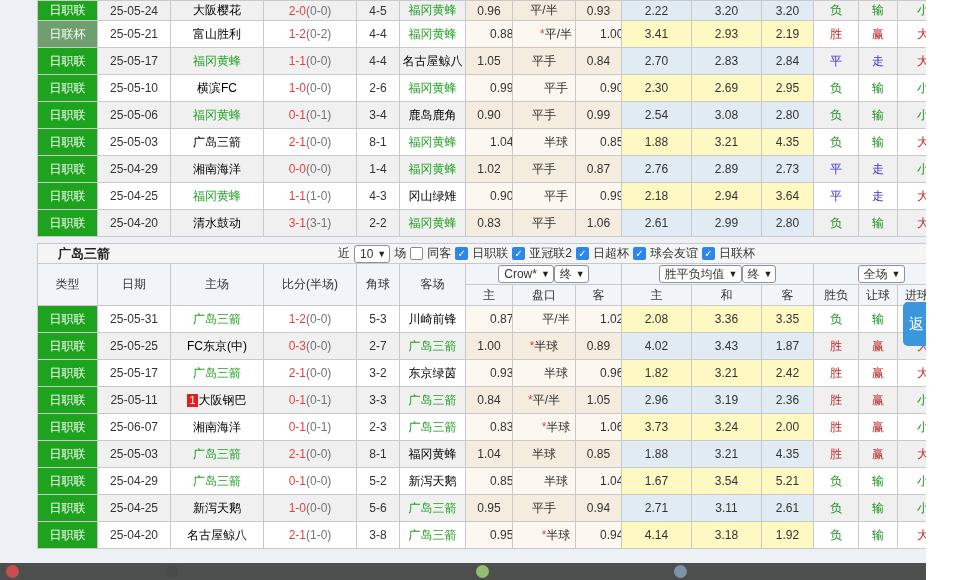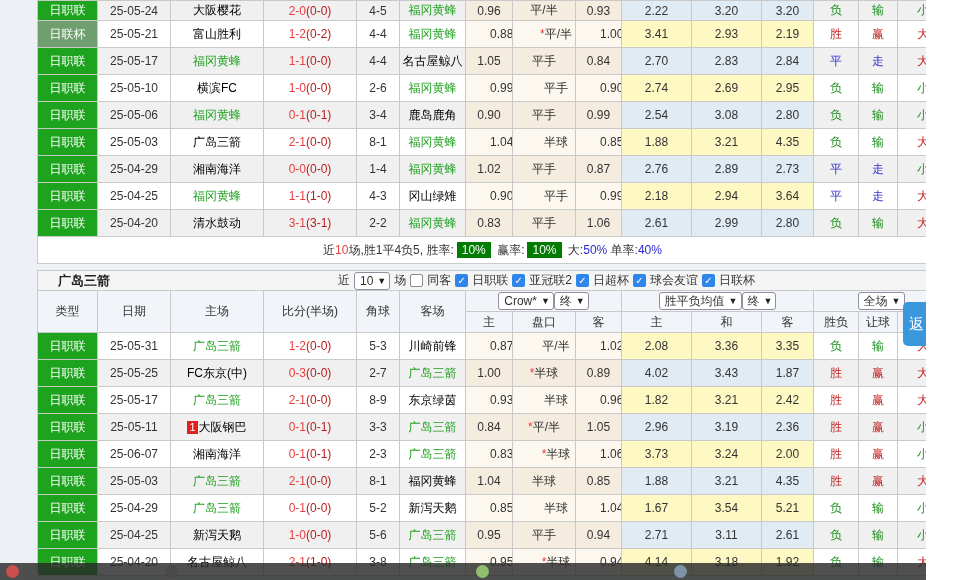--- a/index.html
+++ b/index.html
@@ -19,21 +19,21 @@
   tr.dark  td.eu { background:#e1ebf3; }
   tr.clip td { height:20px; }
 
   td.league { background:#1da31d !important; color:#fff; }
   td.league.muted { background:#6f9f6f !important; }
   .team { color:#000000; cursor:pointer; }
   .team.tg { color:#21a121; }
   .rankbadge { display:inline-block; background:#e02020; color:#fff; font-size:11px;
                line-height:13px; padding:0 2px; margin-right:1px; }
   .ft { color:#e54040; }
-  .ht { color:#b91c1c; }
+  .ht { color:#737373; }
   .star { color:#e54040; }
   td.res.r { color:#c22525; }
   td.res.g { color:#1d8f1d; }
   td.res.b { color:#3333cc; }
 
   .summary { height:27px; line-height:26px; background:#fff; border:1px solid #c9c9c9;
              border-top:none; text-align:center; }
   .summary .red { color:#e54040; }
   .summary .blue { color:#2a2ad0; }
   .summary .badge { display:inline-block; background:#007d00; color:#fff; line-height:16px;
@@ -148,21 +148,21 @@
           <tr class="light">
             <td class="league">日职联</td>
             <td>25-05-10</td>
             <td><span class="team">横滨FC</span></td>
             <td><span class="ft">1-0</span><span class="ht">(0-0)</span></td>
             <td>2-6</td>
             <td><span class="team tg">福冈黄蜂</span></td>
             <td class="ah">0.99</td>
             <td class="ah">平手</td>
             <td class="ah">0.90</td>
-            <td class="eu">2.74</td>
+            <td class="eu">2.30</td>
             <td class="eu">2.69</td>
             <td class="eu">2.95</td>
             <td class="res g">负</td>
             <td class="res g">输</td>
             <td class="res g">小</td>
           </tr>
           <tr class="dark">
             <td class="league">日职联</td>
             <td>25-05-06</td>
             <td><span class="team tg">福冈黄蜂</span></td>
@@ -243,26 +243,20 @@
             <td class="eu">2.61</td>
             <td class="eu">2.99</td>
             <td class="eu">2.80</td>
             <td class="res g">负</td>
             <td class="res g">输</td>
             <td class="res r">大</td>
           </tr>
         </tbody>
     </table>
 
-    <div class="summary">
-      <span>近</span><span class="red">10</span><span>场,胜1平4负5, 胜率:</span><span class="badge">10%</span>
-      <span>赢率:</span><span class="badge">10%</span>
-      <span>大:</span><span class="blue">50%</span>
-      <span>单率:</span><span class="blue">40%</span>
-    </div>
 
     <div class="section-bar">
       <span class="section-title">广岛三箭</span>
       <span class="filters">
         <span>近</span>
         <span class="sel">
             <span>10</span>
             <span class="arr">▼</span>
           </span>
         <span>场</span>
@@ -385,21 +379,21 @@
             <td class="eu">1.87</td>
             <td class="res r">胜</td>
             <td class="res r">赢</td>
             <td class="res r">大</td>
           </tr>
           <tr class="light">
             <td class="league">日职联</td>
             <td>25-05-17</td>
             <td><span class="team tg">广岛三箭</span></td>
             <td><span class="ft">2-1</span><span class="ht">(0-0)</span></td>
-            <td>8-9</td>
+            <td>3-2</td>
             <td><span class="team">东京绿茵</span></td>
             <td class="ah">0.93</td>
             <td class="ah">半球</td>
             <td class="ah">0.96</td>
             <td class="eu">1.82</td>
             <td class="eu">3.21</td>
             <td class="eu">2.42</td>
             <td class="res r">胜</td>
             <td class="res r">赢</td>
             <td class="res r">大</td>

